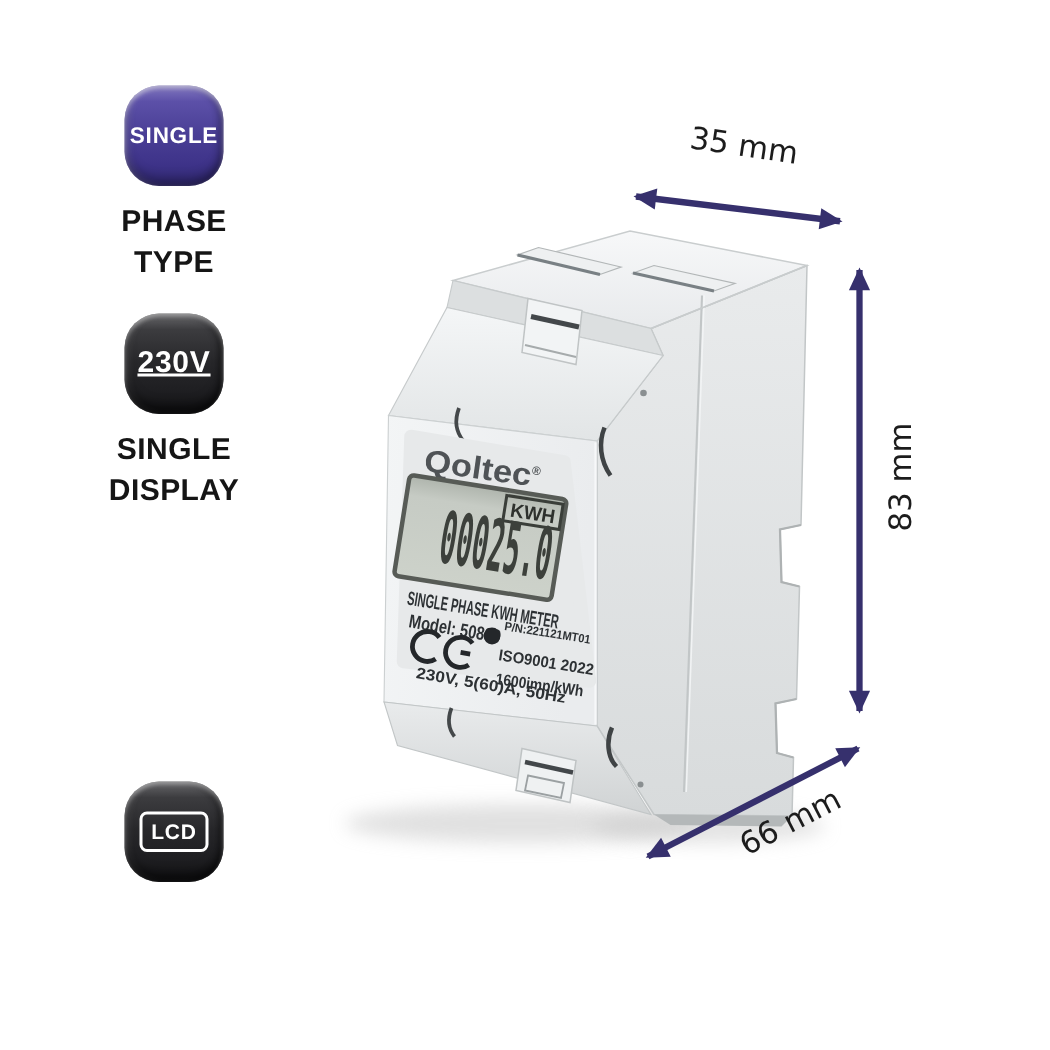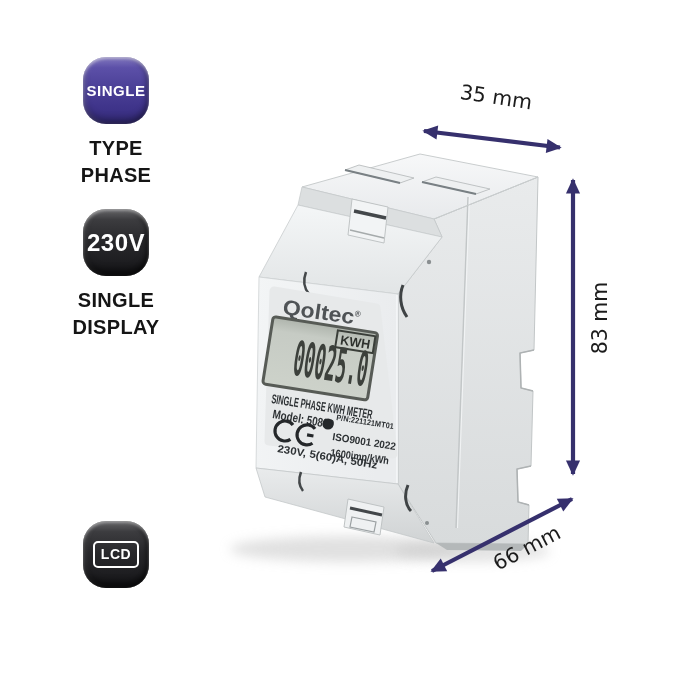--- a/index.html
+++ b/index.html
@@ -4,38 +4,38 @@
 <style>
 *{margin:0;padding:0;box-sizing:border-box;}
 html,body{background:#ffffff;}
 body{width:700px;height:700px;font-family:"Liberation Sans","DejaVu Sans",sans-serif;}
 #canvas{position:relative;width:700px;height:700px;background:#ffffff;overflow:hidden;}
 .badge-group{position:absolute;left:36px;width:160px;text-align:center;}
 .badge{width:66px;height:67px;margin:0 auto;border-radius:23px;display:flex;align-items:center;justify-content:center;color:#fff;font-weight:bold;letter-spacing:.5px;}
 .badge.purple{background:linear-gradient(180deg,#8278bf 0%,#5c50a8 16%,#4a3f96 48%,#3e3389 78%,#332a77 100%);box-shadow:inset 0 2px 3px rgba(255,255,255,.45),inset 0 -5px 7px rgba(0,0,0,.32),inset 3px 0 4px rgba(255,255,255,.15),inset -3px 0 5px rgba(0,0,0,.2);}
 .badge.dark{background:linear-gradient(180deg,#68686b 0%,#3c3c3f 16%,#28282b 48%,#1e1e21 78%,#111113 100%);box-shadow:inset 0 2px 3px rgba(255,255,255,.4),inset 0 -5px 7px rgba(0,0,0,.55),inset 3px 0 4px rgba(255,255,255,.12),inset -3px 0 5px rgba(0,0,0,.35);}
 .v-single{font-size:15px;}
-.v-230{font-size:24px;}
+.v-230{font-size:20px;text-decoration:underline;}
 .v-10{font-size:23px;}
 .lcd-frame{border:2.5px solid #fff;border-radius:5px;padding:3px 6px 4px;font-size:14px;}
 .caption{margin-top:11px;font-weight:bold;font-size:20px;line-height:27px;color:#151515;letter-spacing:.3px;}
 svg.scene{position:absolute;left:0;top:0;}
 </style>
 </head>
 <body>
 
 <div id="canvas">
 
   <div class="badge-group" style="top:57px">
     <div class="badge purple">
         <span class="v-single">SINGLE</span>
       </div>
     <div class="caption">
+        <div>PHASE</div>
         <div>TYPE</div>
-        <div>PHASE</div>
       </div>
   </div>
 
   <div class="badge-group" style="top:209px">
     <div class="badge dark">
         <span class="v-230">230V</span>
       </div>
     <div class="caption">
         <div>SINGLE</div>
         <div>DISPLAY</div>

